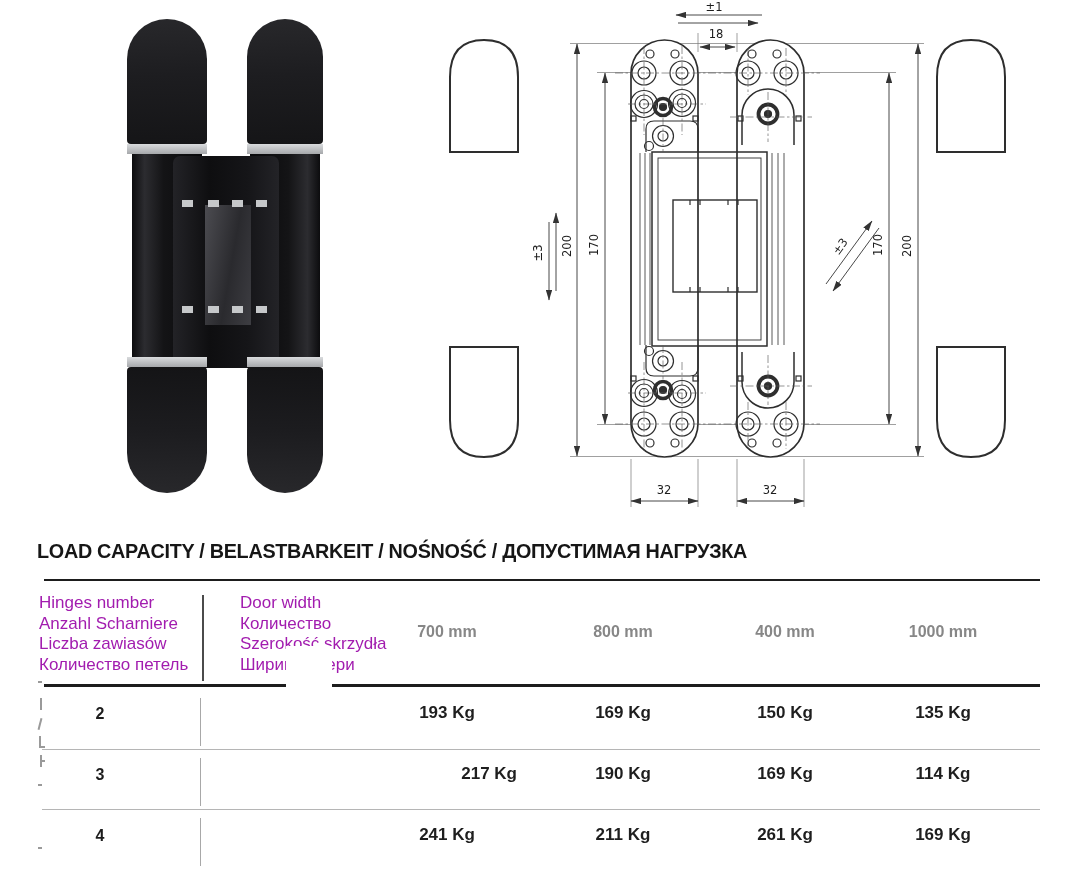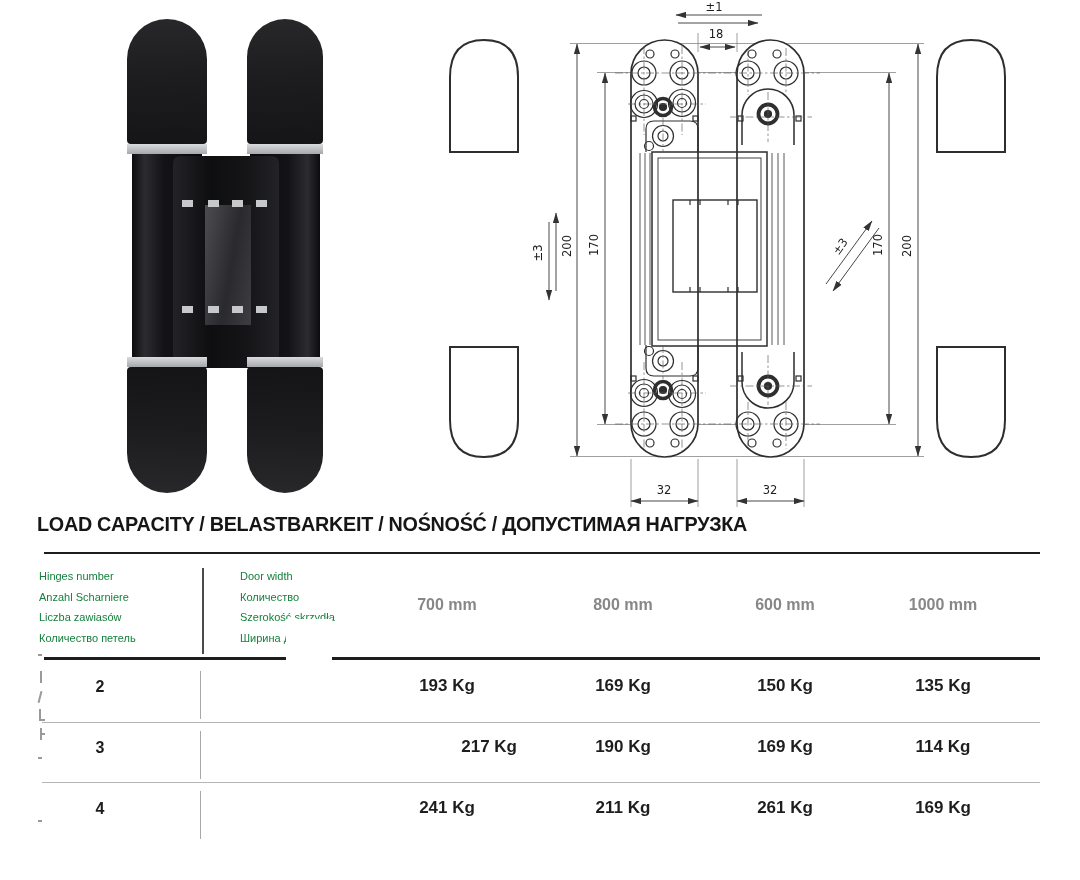--- a/index.html
+++ b/index.html
@@ -27,28 +27,28 @@
   .colm{top:144px;height:203px;background:linear-gradient(90deg,#0c0c0e 0%,#2c2c30 18%,#141416 45%,#09090b 100%);}
   .col-l{left:17px;width:70px;}
   .col-r{left:135px;width:70px;background:linear-gradient(90deg,#09090b 0%,#141416 55%,#2c2c30 82%,#0c0c0e 100%);}
   .center-body{left:58px;top:146px;width:106px;height:212px;border-radius:7px;
       background:linear-gradient(90deg,#232327 0%,#0e0e10 35%,#151518 70%,#232327 100%);}
   .inner-panel{left:90px;top:195px;width:46px;height:120px;
       background:linear-gradient(100deg,#4c4c51 0%,#2a2a2e 55%,#3d3d42 100%);}
   .tab{width:11px;height:7px;background:#c6c8ca;}
 
   
-  .bottom{position:absolute;left:0;top:506px;width:908px;height:345px;}
+  .bottom{position:absolute;left:0;top:533px;width:908px;height:345px;}
   .bottom *{position:absolute;}
   .tbl-title{left:37px;top:6px;font-size:20.5px;font-weight:700;color:#161616;
              letter-spacing:-0.3px;transform:scaleX(0.965);transform-origin:left center;
              white-space:nowrap;}
   .rule1{left:44px;top:46px;width:996px;height:2px;background:#1d1d1d;}
   .rule2{left:44px;top:151px;width:996px;height:2.5px;background:#1d1d1d;z-index:1;}
-  .hdr-block{top:60px;font-size:11px;line-height:20.5px;color:#15803d;white-space:nowrap;}
+  .hdr-block{top:60px;font-size:17px;line-height:20.5px;color:#a21caf;white-space:nowrap;}
   .hdr-col1{left:39px;}
   .hdr-col2{left:240px;z-index:0;}
   .hdr-divider{left:202px;top:62px;width:1.5px;height:86px;background:#4b4b4b;}
   .occluder{left:286px;top:113px;width:46px;height:56px;background:#ffffff;z-index:2;}
   .wcol{width:140px;text-align:center;font-size:16px;font-weight:700;color:#878787;top:90px;}
   .w0{left:377px;}.w1{left:553px;}.w2{left:715px;}.w3{left:873px;}
   .hingeno{left:40px;width:120px;text-align:center;font-size:16px;font-weight:700;color:#1c1c1c;}
   .cap-val{width:140px;text-align:center;font-size:17px;font-weight:700;color:#1e1e1e;}
   .rowdiv{left:200px;width:1px;background:#a8a8a8;}
   .sep{left:42px;width:998px;height:1px;background:#b5b5b5;}
@@ -273,21 +273,21 @@
   <div class="hdr-block hdr-col2">
     <div style="position:static">Door width</div>
     <div style="position:static">Количество</div>
     <div style="position:static">Szerokość skrzydła</div>
     <div style="position:static">Ширина двери</div>
   </div>
   <div class="occluder"></div>
 
   <div class="wcol w0">700 mm</div>
   <div class="wcol w1">800 mm</div>
-  <div class="wcol w2">600 mm</div>
+  <div class="wcol w2">400 mm</div>
   <div class="wcol w3">1000 mm</div>
 
   <div class="rule2"></div>
 
   <div class="hingeno" style="top:172px;">2</div>
   <div class="rowdiv" style="top:165px;height:48px;"></div>
   <div class="cap-val w0" style="top:170px;text-align:center;">193 Kg</div>
   <div class="cap-val w1" style="top:170px;">169 Kg</div>
   <div class="cap-val w2" style="top:170px;">150 Kg</div>
   <div class="cap-val w3" style="top:170px;">135 Kg</div>

